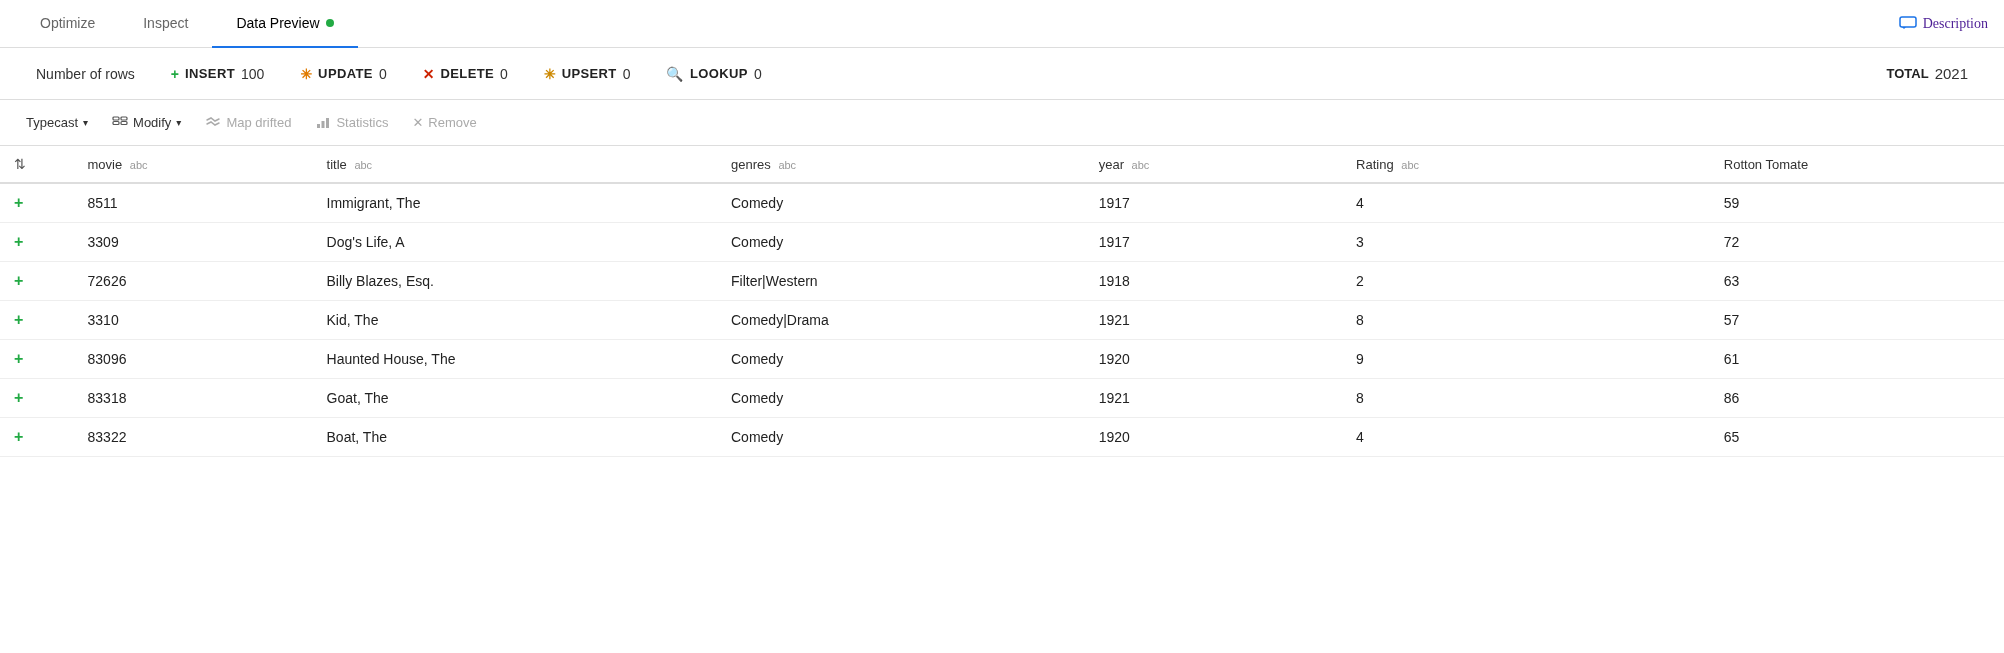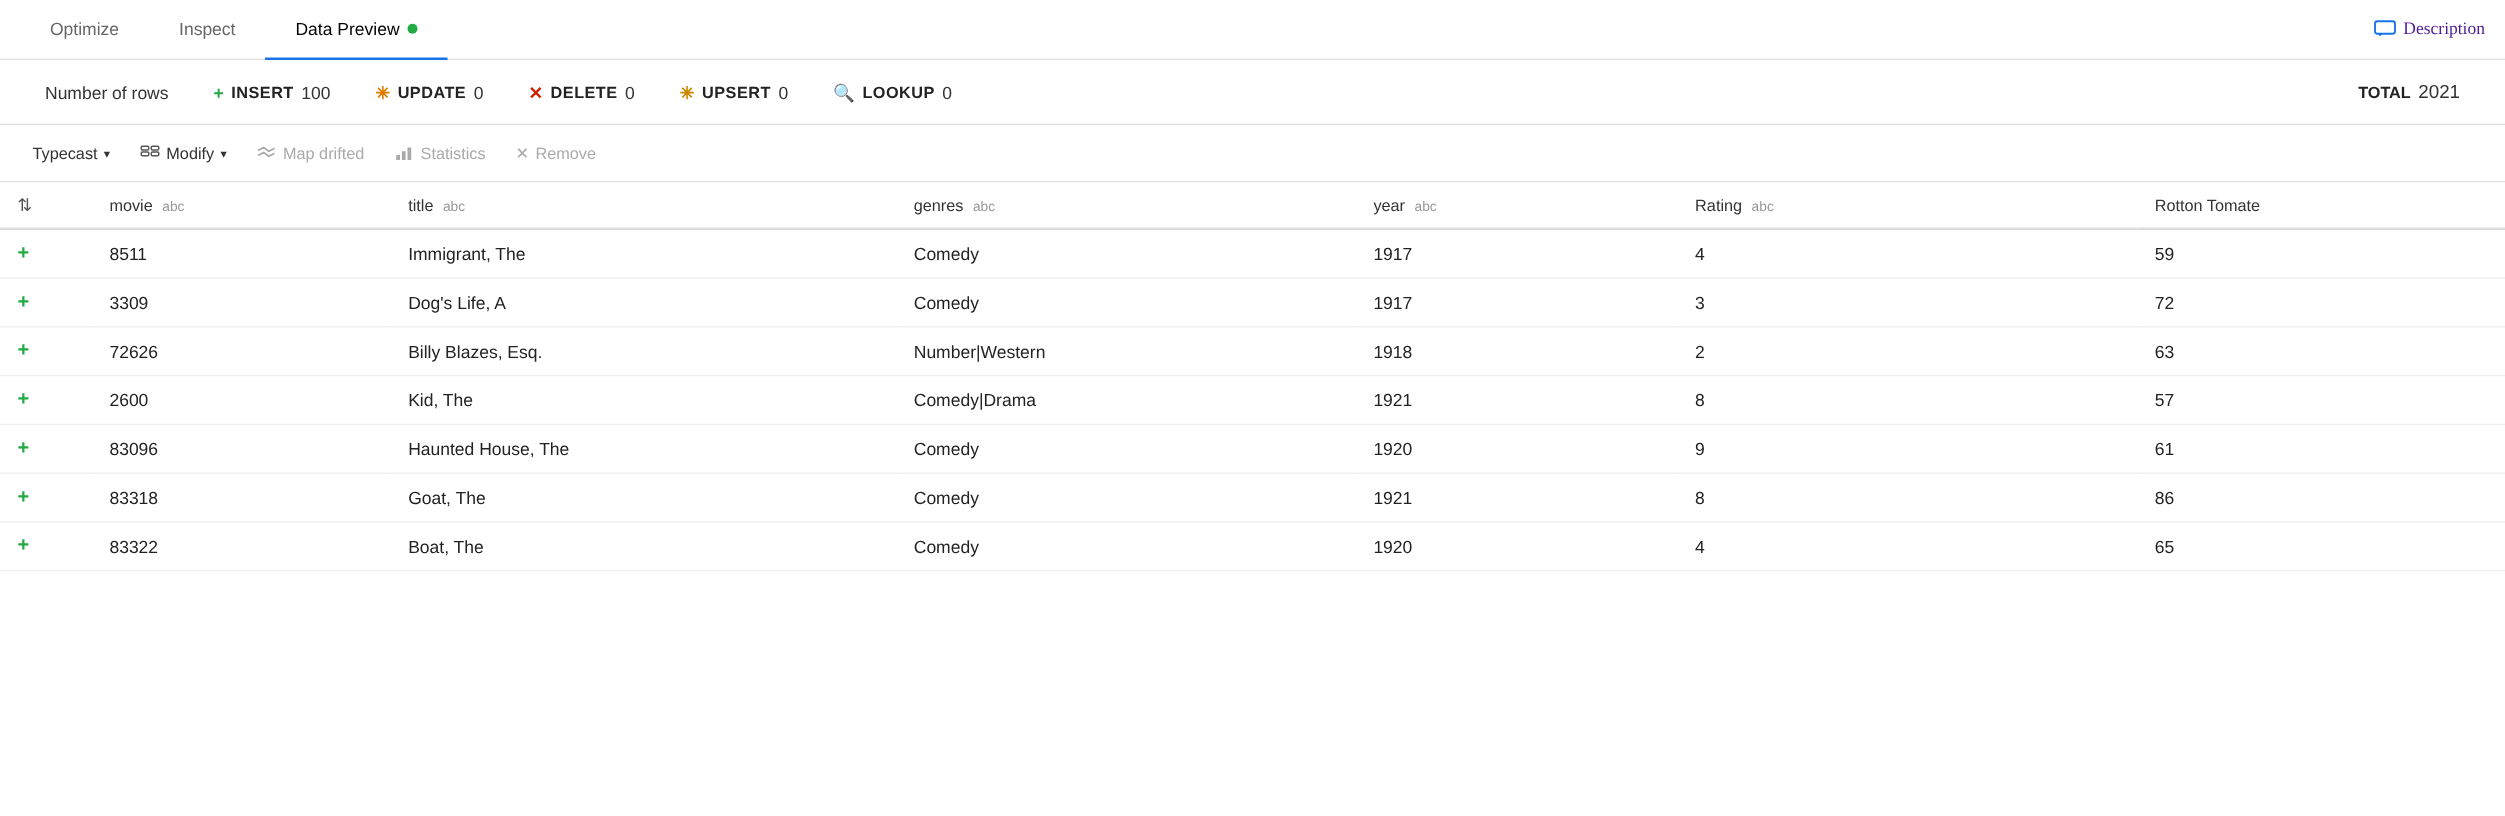--- a/index.html
+++ b/index.html
@@ -297,28 +297,28 @@
     <td>Dog's Life, A</td>
     <td>Comedy</td>
     <td>1917</td>
     <td>3</td>
     <td>72</td>
   </tr>
         <tr>
     <td><span class="row-icon">+</span></td>
     <td>72626</td>
     <td>Billy Blazes, Esq.</td>
-    <td>Number|Western</td>
+    <td>Filter|Western</td>
     <td>1918</td>
     <td>2</td>
     <td>63</td>
   </tr>
         <tr>
     <td><span class="row-icon">+</span></td>
-    <td>2600</td>
+    <td>3310</td>
     <td>Kid, The</td>
     <td>Comedy|Drama</td>
     <td>1921</td>
     <td>8</td>
     <td>57</td>
   </tr>
         <tr>
     <td><span class="row-icon">+</span></td>
     <td>83096</td>
     <td>Haunted House, The</td>

